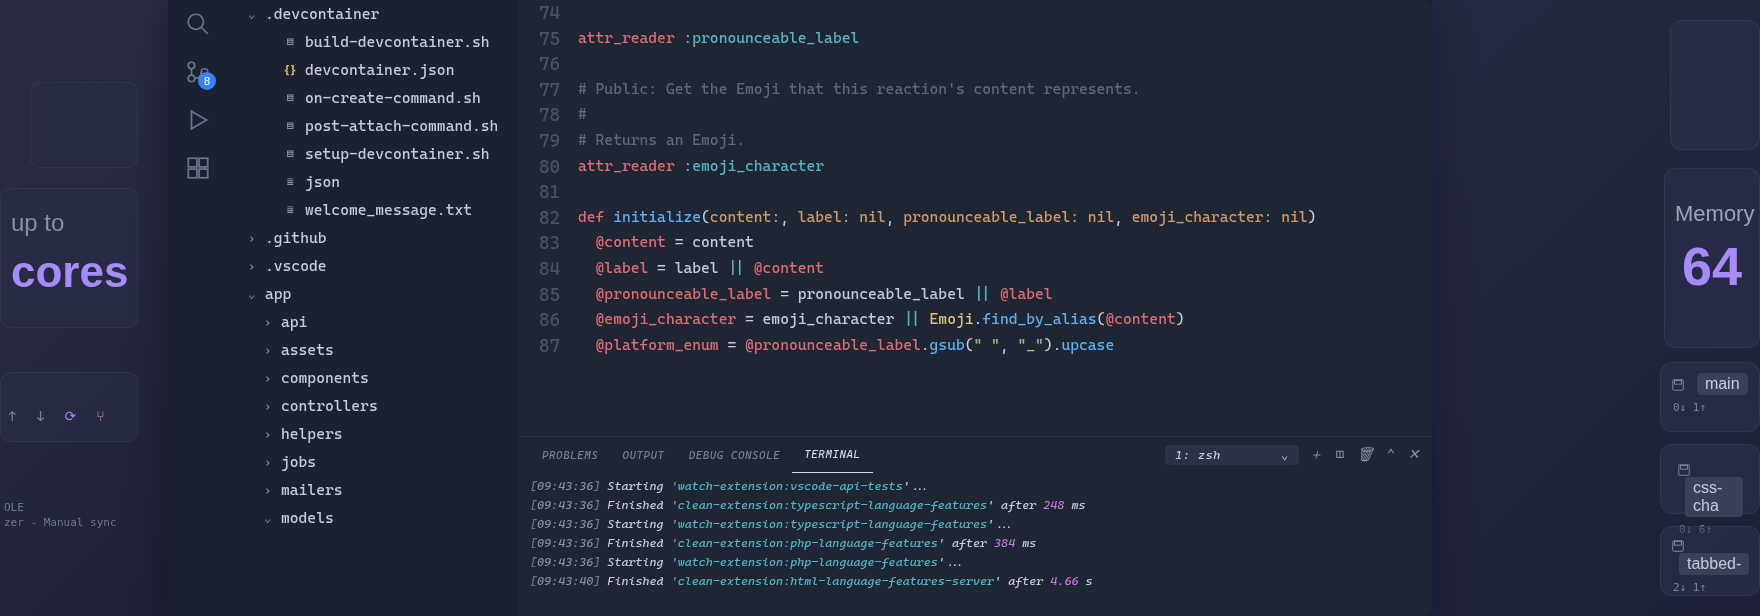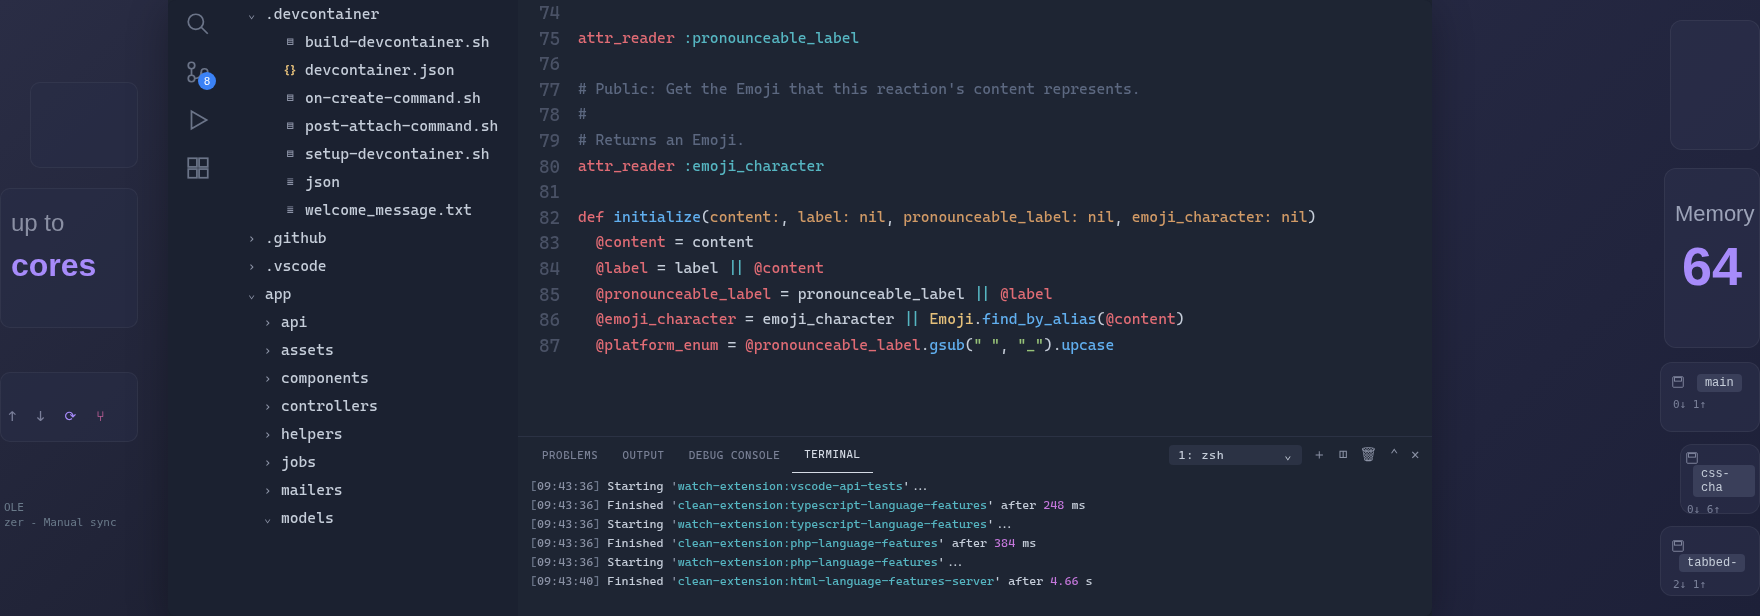--- a/index.html
+++ b/index.html
@@ -39,21 +39,21 @@
     top: 188px;
     width: 138px;
     height: 140px;
     background: rgba(40,45,70,0.6);
     border: 1px solid rgba(255,255,255,0.05);
     border-radius: 10px;
     padding: 20px 10px;
     font-family: -apple-system, sans-serif;
   }
   .bg-left-card2 .txt1 { color: #8a8fa3; font-size: 24px; margin-bottom: 10px;}
-  .bg-left-card2 .txt2 { color: #a78bfa; font-size: 32px; font-weight: 700;}
+  .bg-left-card2 .txt2 { color: #a78bfa; font-size: 44px; font-weight: 700;}
   .bg-left-card3 {
     position: absolute;
     left: 0px;
     top: 372px;
     width: 138px;
     height: 70px;
     background: rgba(40,45,70,0.6);
     border: 1px solid rgba(255,255,255,0.05);
     border-radius: 10px;
   }
@@ -91,29 +91,29 @@
     background: rgba(45,50,78,0.5);
     border: 1px solid rgba(255,255,255,0.06);
     border-radius: 12px;
     font-family: -apple-system, sans-serif;
   }
   .r-card1 { right: 0; top: 20px; width: 90px; height: 130px; }
   .r-card2 { right: 0; top: 168px; width: 96px; height: 180px; padding: 32px 10px; text-align: center;}
   .r-card2 .lbl { color: #9ca3b8; font-size: 22px; margin-bottom: 8px;}
   .r-card2 .big { color: #a78bfa; font-size: 54px; font-weight: 700;}
   .r-card3 { right: 0; top: 362px; width: 100px; height: 70px; padding: 10px;}
-  .r-card4 { right: 0; top: 444px; width: 80px; height: 70px; padding: 4px;}
+  .r-card4 { right: 0; top: 444px; width: 100px; height: 70px; padding: 16px;}
   .r-card5 { right: 0; top: 526px; width: 100px; height: 70px; padding: 10px;}
   .pill {
     display: inline-block;
     background: #3a3f5a;
     border-radius: 4px;
     padding: 2px 8px;
-    font-size: 12px;
-    font-family: Liberation Mono, monospace;
+    font-size: 16px;
+    font-family: Liberation Sans, sans-serif;
     color: #c5cdd9;
     margin-left: 8px;
   }
   .pill-sub {
     font-size: 11px;
     color: #7a8099;
     margin-top: 6px;
     padding-left: 2px;
     font-family: monospace;
   }
@@ -254,20 +254,21 @@
   .tk-op { color: #56b6c2; }
   .tk-id { color: #c5cdd9; }
   
   
   .panel {
     height: 180px;
     border-top: 1px solid #2b3244;
     background: #1e2533;
     display: flex;
     flex-direction: column;
+    font-style: italic;
   }
   .panel-tabs {
     display: flex;
     align-items: center;
     height: 36px;
     padding: 0 12px;
     font-size: 11px;
     letter-spacing: 0.6px;
   }
   .ptab {

